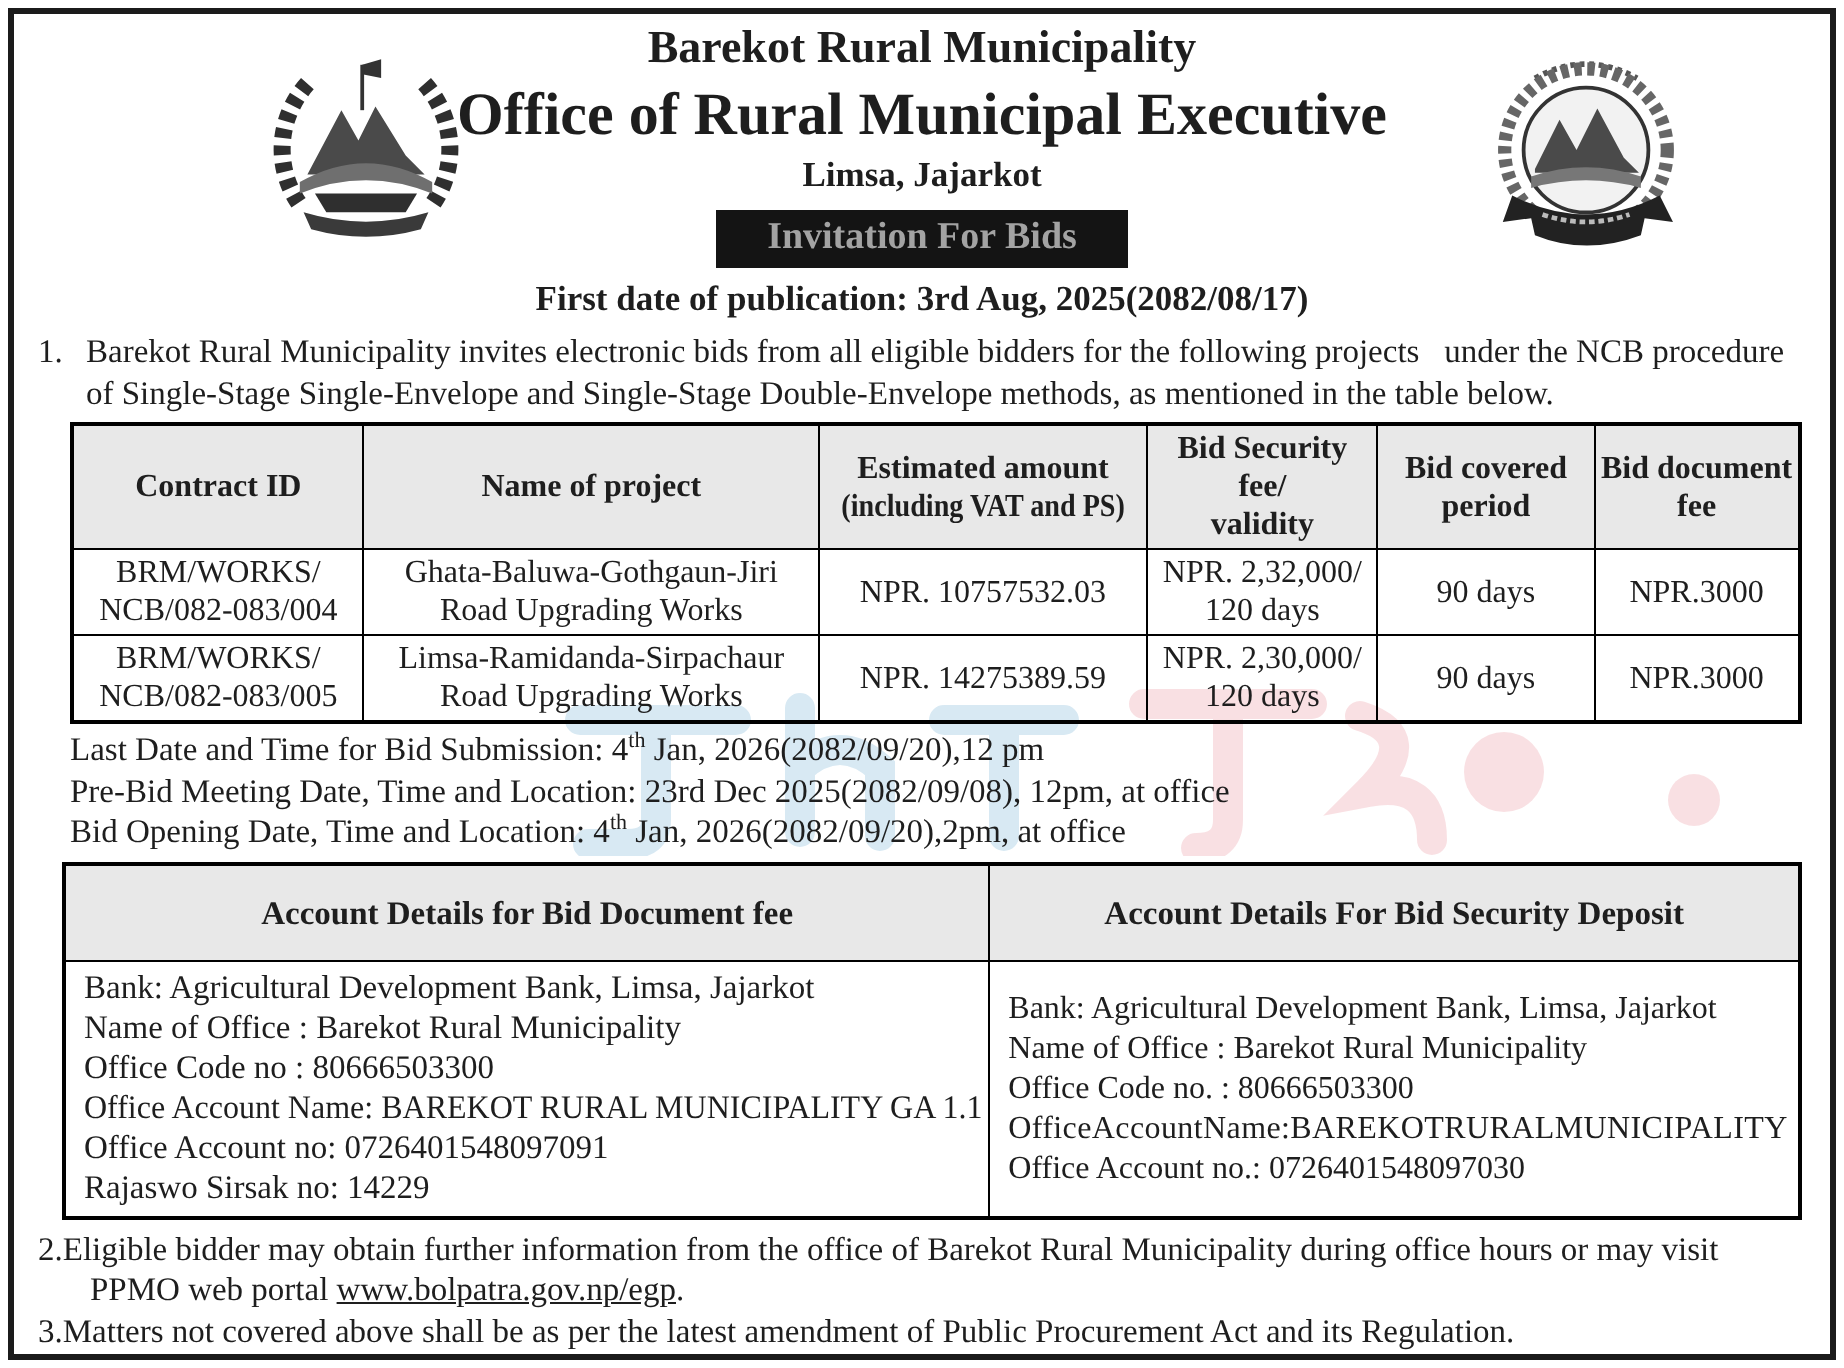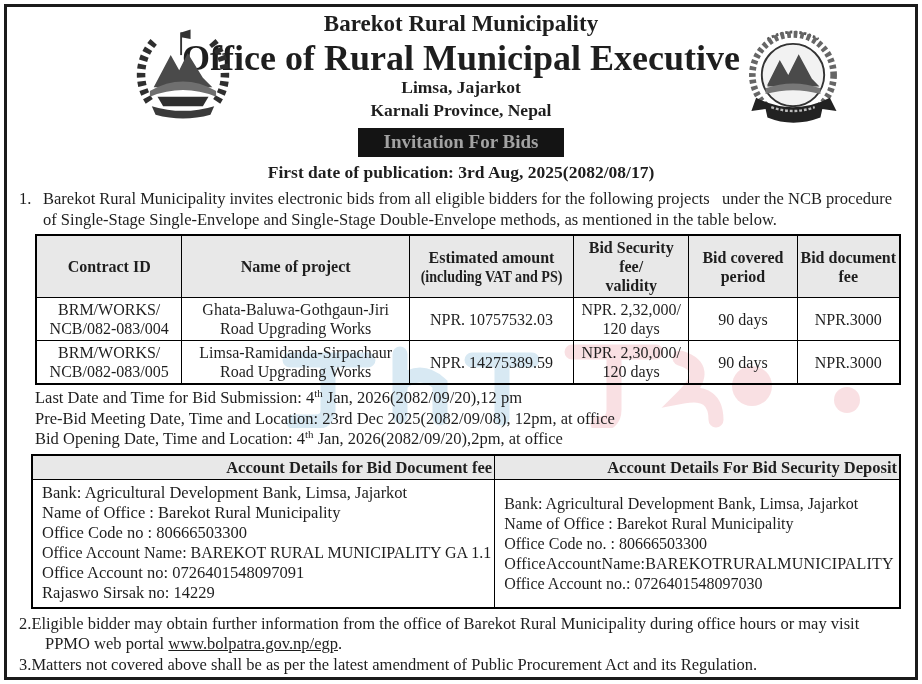--- a/index.html
+++ b/index.html
@@ -10,21 +10,21 @@
   }
   .frame {
     position:absolute; inset:4px; border:3px solid #1b1b1b;
     padding:2px 12px 6px;
   }
   .content { position:relative; z-index:1; }
 
   
   .hdr { position:relative; text-align:center; }
   .org-name   { font-size:23px; font-weight:bold; line-height:26px; margin-top:2px; }
-  .office-name{ font-size:36px; font-weight:bold; line-height:34px; margin:4px 0 2px; }
+  .office-name{ font-size:30px; font-weight:bold; line-height:34px; margin:4px 0 2px; }
   .addr       { font-size:17.5px; font-weight:bold; line-height:21px; margin-top:2px; }
   .logo { position:absolute; }
   .logo-left  { left:112px; top:16px; width:104px; height:94px; }
   .logo-right { right:58px; top:12px; width:104px; height:106px; }
 
   .banner-row { text-align:center; margin-top:7px; }
   .banner {
     display:inline-block; background:#141414; color:#a3a3a3;
     font-size:19px; font-weight:bold; padding:3px 26px 4px; line-height:22px;
   }
@@ -49,21 +49,21 @@
   .cl { display:block; }
   .squeeze { display:block; white-space:nowrap; transform:scaleX(.88); transform-origin:50% 50%; }
 
   
   .schedule { margin:3px 0 0 16px; font-size:16.5px; line-height:20.5px; }
   sup { font-size:11px; line-height:0; }
 
   
   .acct-table { margin:4px 0 0 12px; width:calc(100% - 14px); border:2px solid #000; table-layout:fixed; }
   .acct-table th, .acct-table td { border:1px solid #000; }
-  .acct-table th { background:#e8e8e8; font-size:16.5px; font-weight:bold; line-height:21px; padding:1px 2px; text-align:right; }
+  .acct-table th { background:#e8e8e8; font-size:16.5px; font-weight:bold; line-height:21px; padding:13px 2px; text-align:center; }
   .acct-table td { vertical-align:top; font-size:16.5px; line-height:20px; padding:3px 6px 4px 9px; overflow:hidden; }
   .acct-table td.right-cell { padding-top:14px; font-size:16px; }
   .acct-line { display:block; white-space:nowrap; }
   .fit-left  { display:inline-block; white-space:nowrap; transform:scaleX(.97); transform-origin:0 50%; }
   .fit-right { display:inline-block; white-space:nowrap; letter-spacing:.2px; }
 
   
   .notes { margin-top:5px; font-size:16.5px; line-height:20.5px; }
   .note { padding-left:26px; text-indent:-26px; }
   .note + .note { margin-top:0; }
@@ -116,21 +116,20 @@
           <circle cx="55" cy="54" r="33" fill="#f2f2f2" stroke="#333" stroke-width="2"></circle>
           <path d="M28 64 L41 38 L50 54 L61 32 L75 58 L83 66 L28 66 Z" fill="#4a4a4a"></path>
           <path d="M26 68 Q55 58 84 68 L84 74 Q55 66 26 74 Z" fill="#777"></path>
           <path d="M16 78 q39 20 78 0 l7 14 -15 -2 -2 9 q-29 11 -56 0 l-2 -9 -15 2 z" fill="#222"></path>
           <path d="M32 88 q23 8 46 0" stroke="#bbb" stroke-width="2.5" stroke-dasharray="3 2" fill="none"></path>
         </svg>
 
         <div class="org-name">Barekot Rural Municipality</div>
         <div class="office-name">Office of Rural Municipal Executive</div>
         <div class="addr">Limsa, Jajarkot</div>
-        <div class="addr">Karnali Province, Nepal</div>
       </div>
 
       <div class="banner-row">
         <span class="banner">Invitation For Bids</span>
       </div>
 
       <div class="pub-line">First date of publication: 3rd Aug, 2025(2082/08/17)</div>
 
       <div class="intro">
         <span class="num">1.</span>

